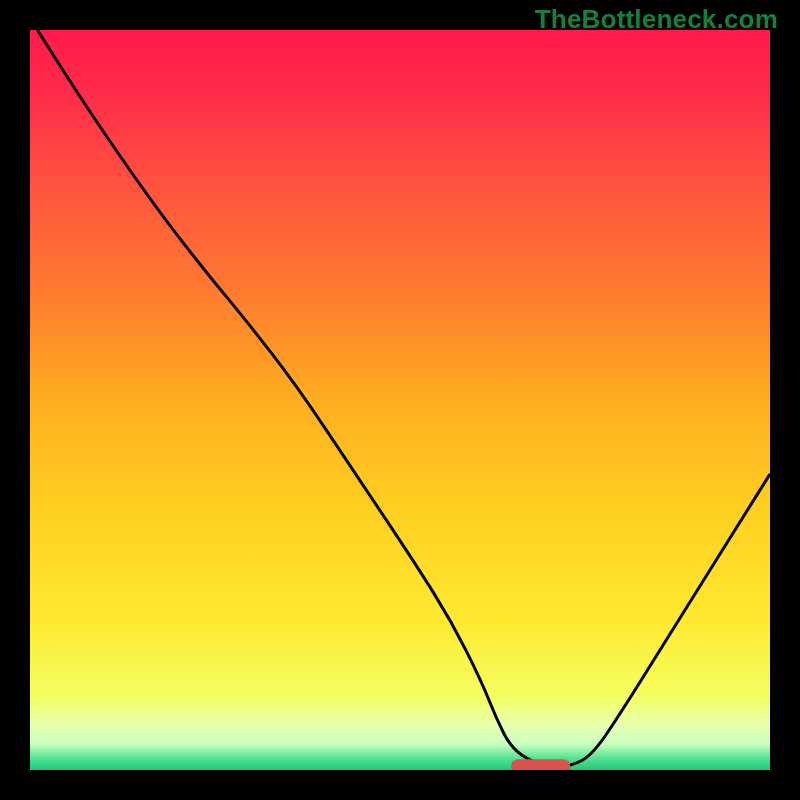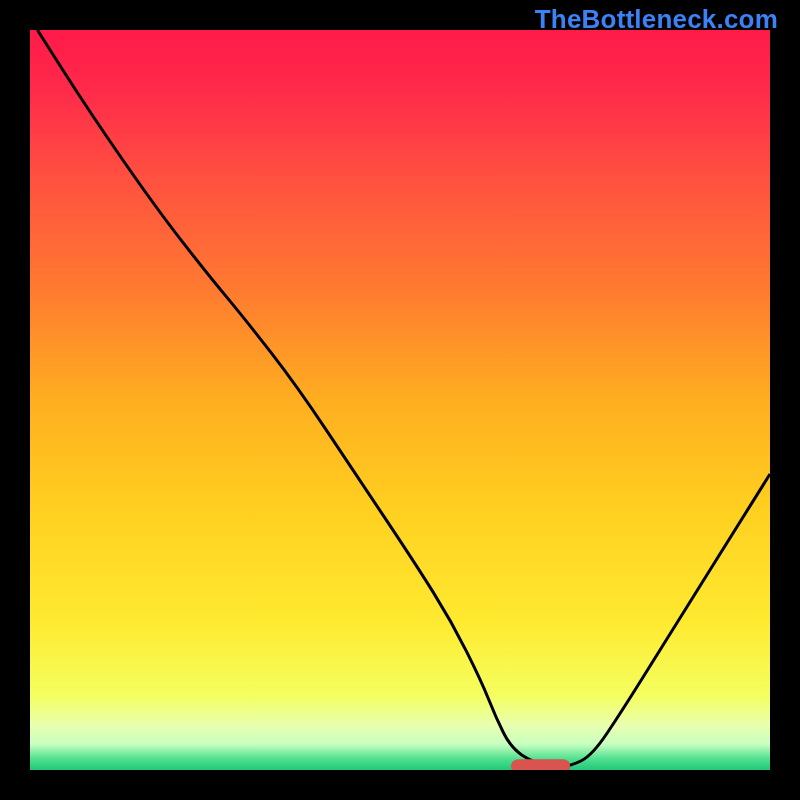--- a/index.html
+++ b/index.html
@@ -18,21 +18,21 @@
     width: 800px;
     height: 800px;
     background: #000;
   }
   .watermark {
     position: absolute;
     top: 4px;
     right: 22px;
     font-size: 26px;
     font-weight: 600;
-    color: #3b82f6;
+    color: #15803d;
     letter-spacing: 0.2px;
     user-select: none;
   }
   
   .plot-wrap {
     position: absolute;
     left: 30px;
     top: 30px;
     width: 740px;
     height: 740px;

